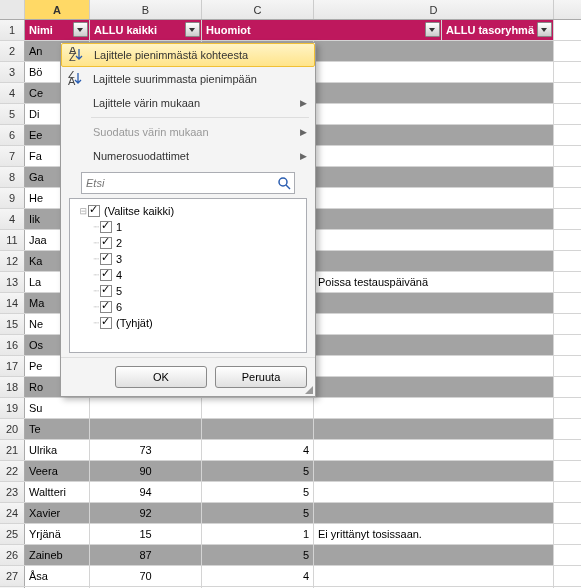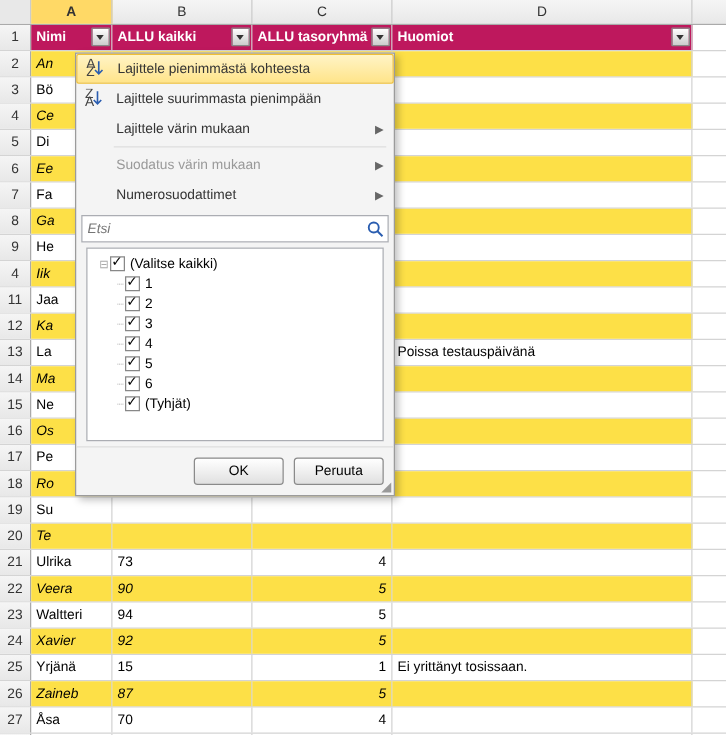--- a/index.html
+++ b/index.html
@@ -9,51 +9,51 @@
 .col-headers .hcell { border-right: 1px solid #ccc; text-align: center; line-height: 20px; color: #333; }
 .col-headers .hcell.selected { background: #ffd966; font-weight: bold; }
 .col-headers .corner { width: 25px; border-right: 1px solid #ccc; background: #e8e8e8; }
 
 .row { display: flex; height: 21px; border-bottom: 1px solid #d4d4d4; }
 .row .rh { width: 25px; background: linear-gradient(#f5f5f5,#e8e8e8); border-right: 1px solid #aaa; text-align: center; line-height: 21px; color: #333; }
 .row .cell { border-right: 1px solid #d4d4d4; line-height: 21px; padding: 0 4px; overflow: hidden; white-space: nowrap; }
 .row.header .cell { background: #be185d; color: #fff; font-weight: bold; position: relative; }
 .row.header .cell .dd { position: absolute; right: 1px; top: 2px; width: 15px; height: 15px; background: linear-gradient(#fff,#ccc); border: 1px solid #888; border-radius: 1px; }
 .row.header .cell .dd::after { content: ""; position: absolute; left: 3px; top: 5px; border-left: 3px solid transparent; border-right: 3px solid transparent; border-top: 4px solid #333; }
-.row.striped .cell { background: #fde047; font-style: italic; }
+.row.striped .cell { background: #a3a3a3; }
 
 .colA { width: 65px; }
-.colB { width: 112px; text-align: left; }
+.colB { width: 112px; text-align: center; }
 .colC { width: 112px; text-align: right; }
 .colD { width: 240px; }
 .row.header .colB, .row.header .colC, .row.header .colD { text-align: left; }
 
 
 .filter-menu { position: absolute; left: 60px; top: 42px; width: 256px; background: #f4f4f4; border: 1px solid #9b9b9b; box-shadow: 3px 3px 6px rgba(0,0,0,0.25); }
 .fm-item { display: flex; align-items: center; height: 24px; padding: 0 8px 0 6px; gap: 8px; position: relative; }
 .fm-item.highlighted { background: linear-gradient(#fff4c6,#ffe48a); border: 1px solid #f0c036; border-radius: 2px; margin: 0; }
 .fm-item .icon { width: 18px; height: 18px; display: flex; align-items: center; justify-content: center; }
 .fm-item .label { flex: 1; color: #333; }
 .fm-item.disabled .label { color: #999; }
 .fm-item .arrow { color: #666; font-size: 9px; }
 .fm-sep { height: 1px; background: #ddd; margin: 2px 6px 2px 30px; }
 
-.fm-search { margin: 4px 4px; position: relative; }
+.fm-search { margin: 4px 20px; position: relative; }
 .fm-search input { width: 100%; height: 22px; border: 1px solid #abadb3; padding: 0 22px 0 4px; font-style: italic; color: #888; }
 .fm-search .mag { position: absolute; right: 4px; top: 4px; width: 14px; height: 14px; color: #2a5db0; }
 
 .fm-tree { margin: 4px 8px; background: #fff; border: 1px solid #abadb3; height: 155px; padding: 4px; overflow: auto; }
 .fm-tree .node { display: flex; align-items: center; height: 16px; gap: 2px; }
 .fm-tree .dots { color: #aaa; letter-spacing: -1px; font-size: 9px; width: 12px; text-align: right; }
 .fm-tree .cb { width: 12px; height: 12px; border: 1px solid #888; background: #fff; position: relative; }
 .fm-tree .cb::after { content: "✓"; position: absolute; left: 0; top: -3px; font-size: 11px; color: #000; }
 .fm-tree .lbl { padding-left: 2px; }
 
 .fm-btns { display: flex; justify-content: flex-end; gap: 8px; padding: 8px; border-top: 1px solid #ddd; }
-.fm-btns button { width: 72px; height: 22px; background: linear-gradient(#fff,#e0e0e0); border: 1px solid #8a8a8a; border-radius: 3px; }
+.fm-btns button { width: 92px; height: 22px; background: linear-gradient(#fff,#e0e0e0); border: 1px solid #8a8a8a; border-radius: 3px; }
 .fm-resize { position: absolute; bottom: 2px; right: 2px; width: 10px; height: 10px; }
 .fm-resize::before { content: ""; position: absolute; right: 0; bottom: 0; width: 0; height: 0; border-left: 8px solid transparent; border-bottom: 8px solid #999; }
 
 .sort-icon svg { width: 16px; height: 16px; }
 </style>
 </head>
 <body>
 
 <div class="col-headers">
   <div class="corner"></div>
@@ -61,22 +61,22 @@
   <div class="hcell colB">B</div>
   <div class="hcell colC">C</div>
   <div class="hcell colD">D</div>
 </div>
 
 <div id="grid">
     <div class="row header">
       <div class="rh">1</div>
       <div class="cell colA"><span>Nimi</span><span class="dd"></span></div>
       <div class="cell colB"><span>ALLU kaikki</span><span class="dd"></span></div>
+      <div class="cell colD"><span>Huomiot</span><span class="dd"></span></div>
       <div class="cell colC"><span>ALLU tasoryhmä</span><span class="dd"></span></div>
-      <div class="cell colD"><span>Huomiot</span><span class="dd"></span></div>
     </div>
     <div class="row striped">
       <div class="rh">2</div>
       <div class="cell colA">An</div>
       <div class="cell colB"></div>
       <div class="cell colC"></div>
       <div class="cell colD"></div>
     </div>
     <div class="row">
       <div class="rh">3</div>

